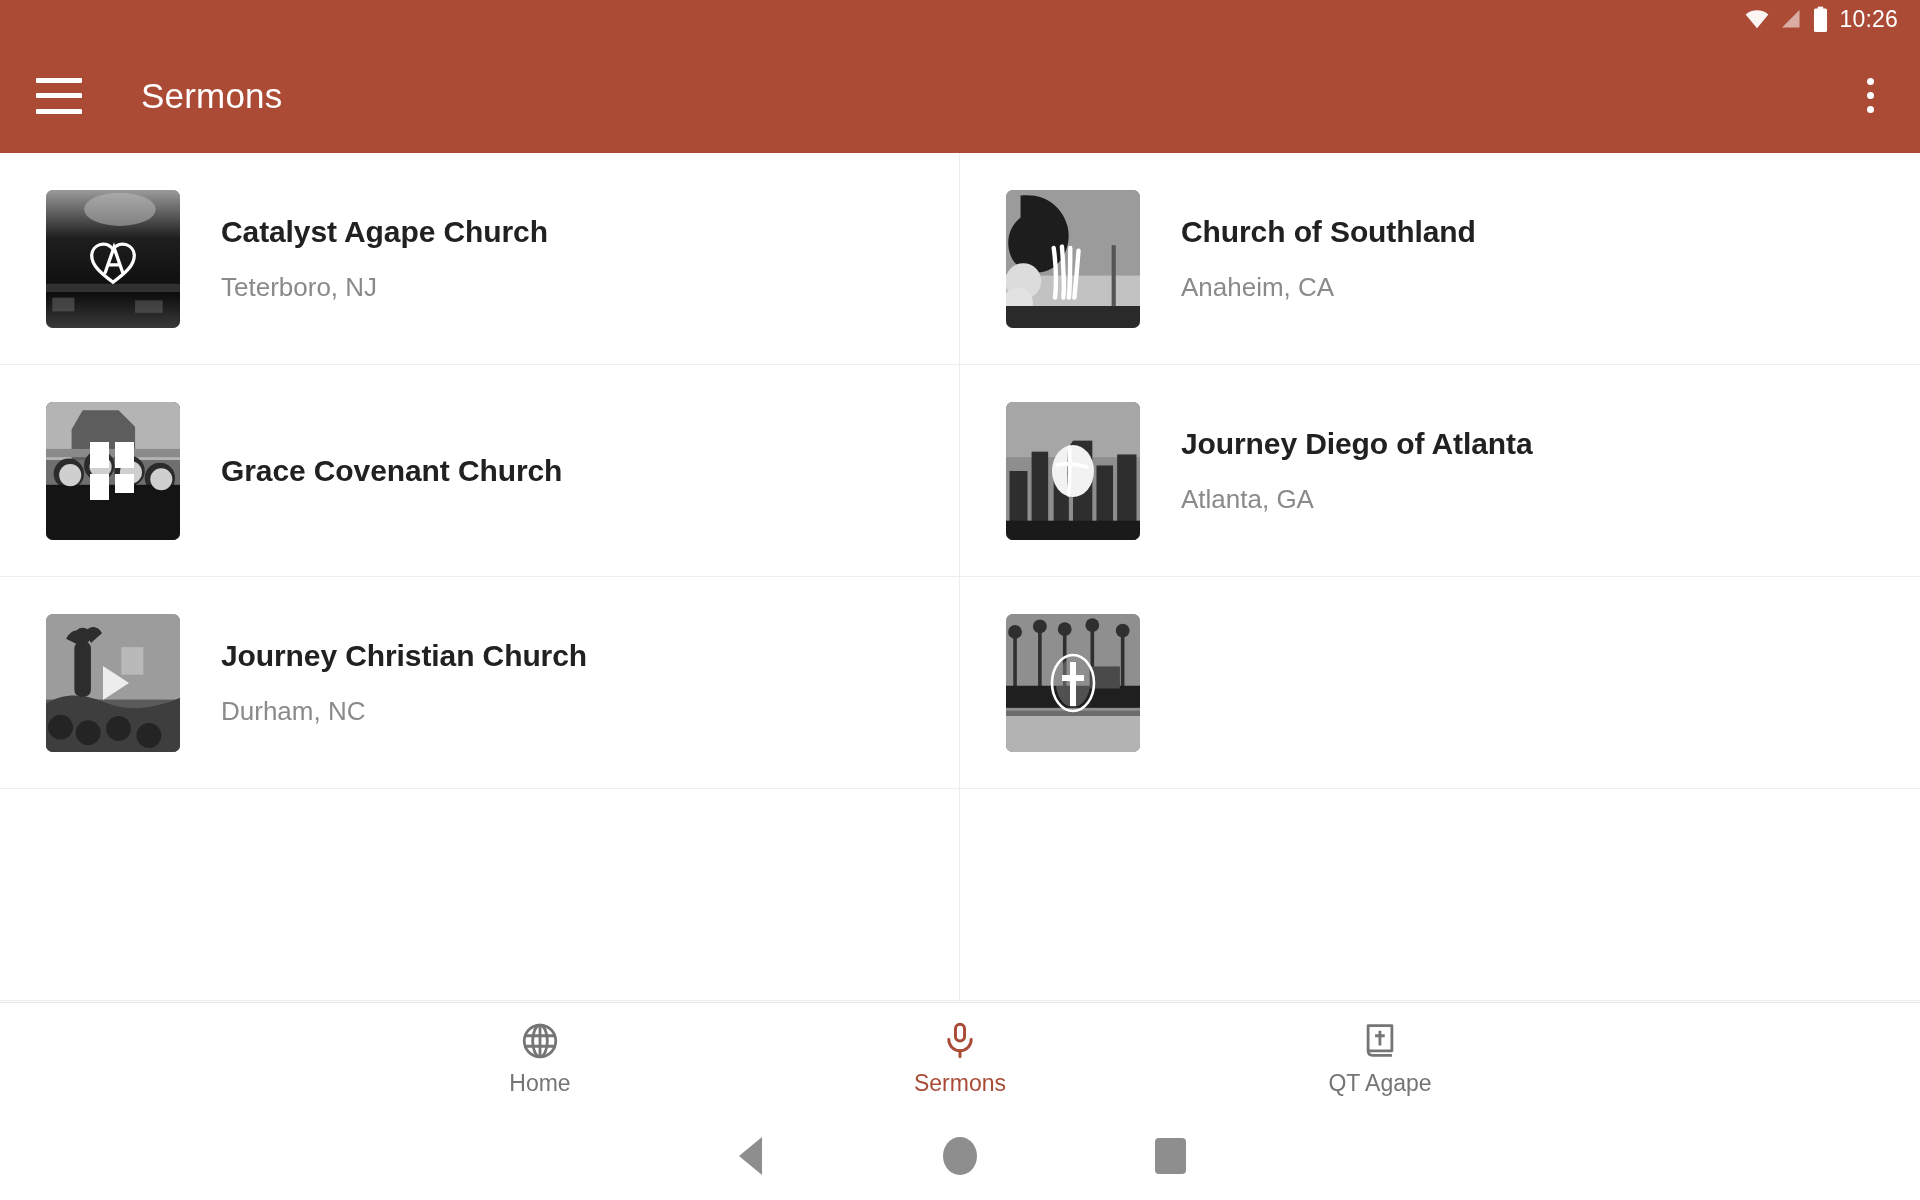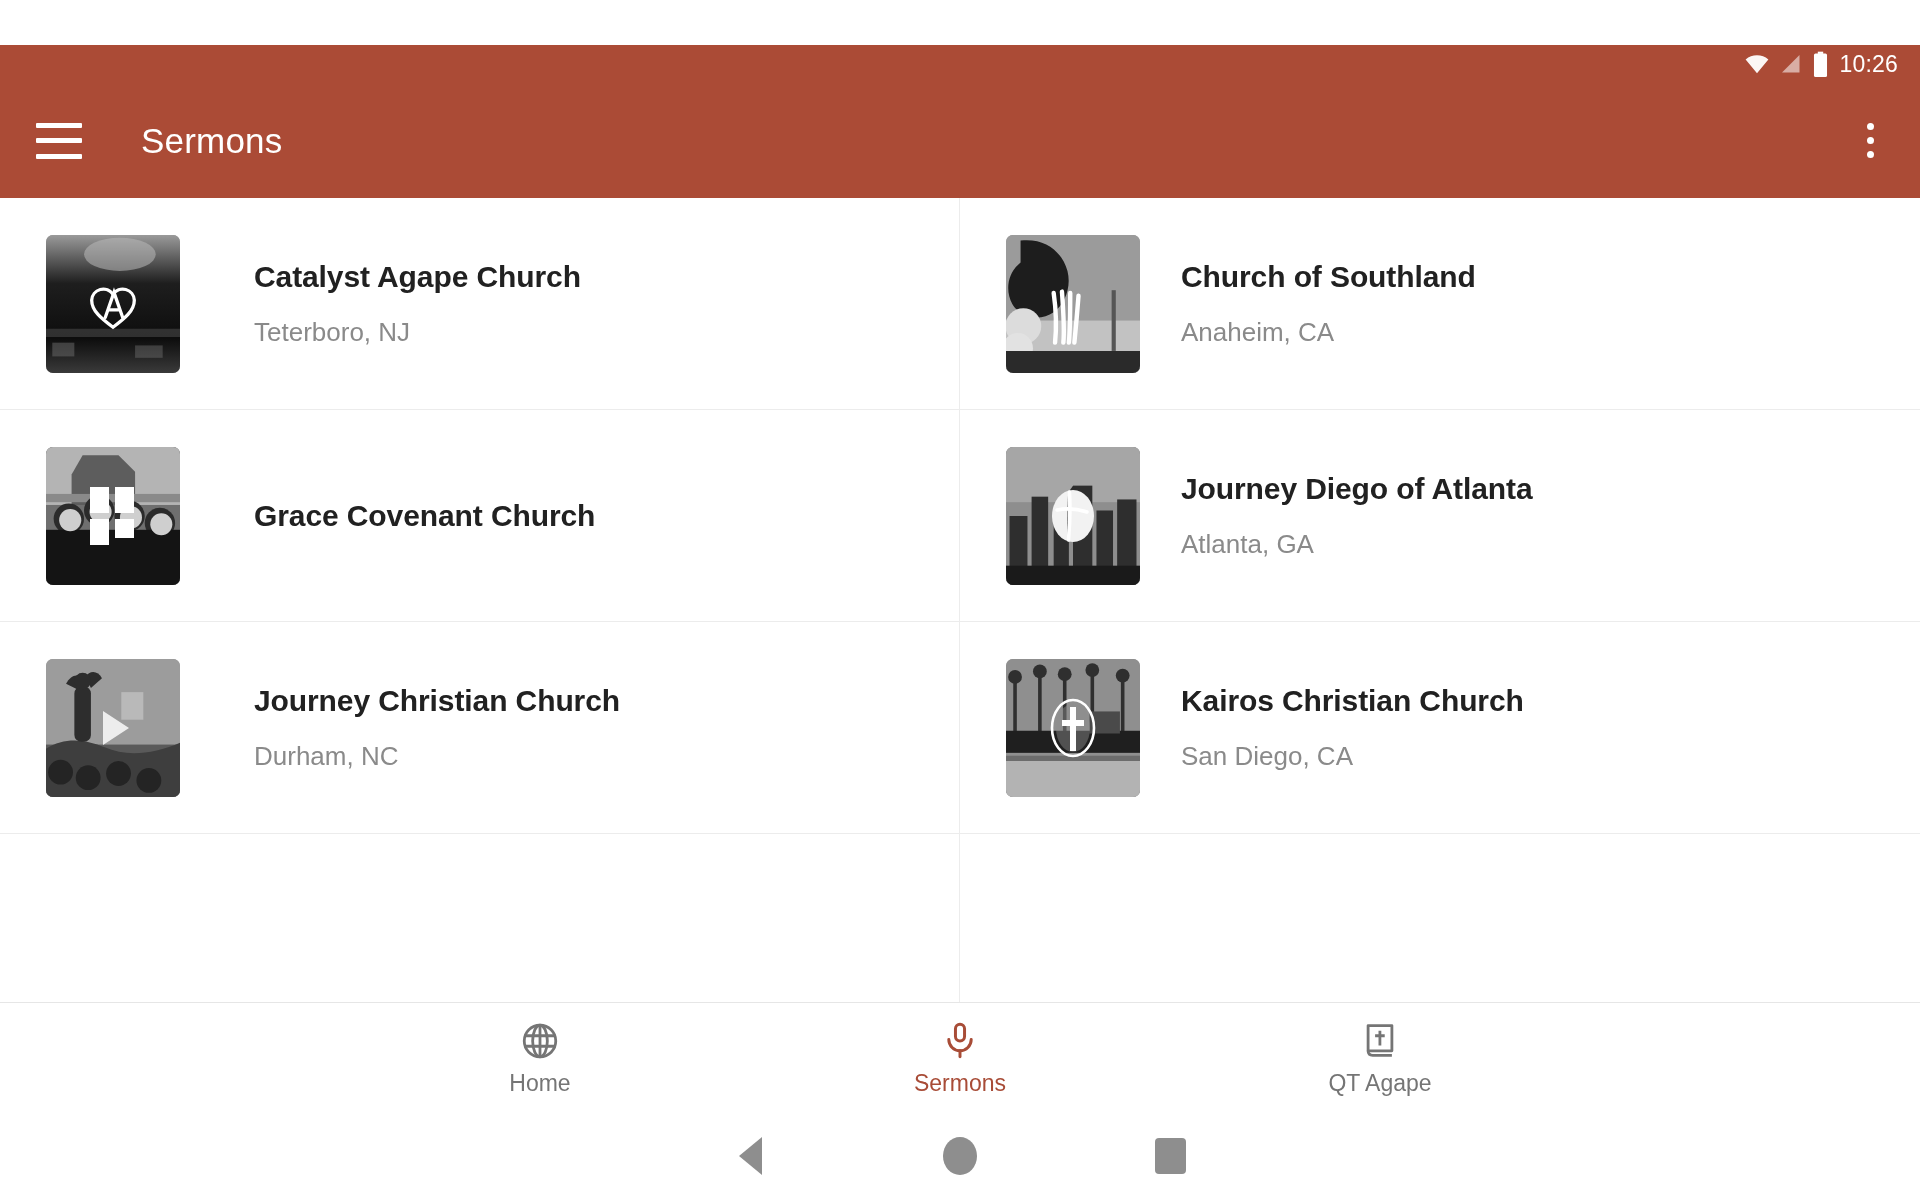--- a/index.html
+++ b/index.html
@@ -8,21 +8,21 @@
     background:#ffffff;
     font-family:"Liberation Sans", sans-serif;
     overflow:hidden;
   }
   #app { width:1920px; height:1200px; display:flex; flex-direction:column; position:relative; }
 
   
   .statusbar {
     height:38px; background:#AB4B36; flex:0 0 38px;
     display:flex; align-items:center; justify-content:flex-end;
-    padding-right:22px; gap:10px;margin-top:45px;
+    padding-right:22px; gap:10px;
   }
   .status-icons { display:flex; align-items:center; gap:9px; }
   .status-time {
     color:#ffffff; font-size:23px; letter-spacing:.2px; line-height:1;
     font-family:"Liberation Sans", sans-serif;
   }
 
   
   .toolbar {
     height:115px; flex:0 0 115px; background:#AB4B36;
@@ -49,21 +49,21 @@
     flex:1 1 auto; background:#ffffff; position:relative; overflow:hidden;
   }
   .grid { display:flex; flex-wrap:wrap; width:100%; }
   .cell {
     width:50%; height:212px;
     display:flex; align-items:center;
     padding-left:46px; padding-right:20px;
     border-bottom:1px solid #ececec;
     background:#fff; cursor:pointer; position:relative;
   }
-  .cell.col-left { border-right:1px solid #ececec;gap:33px; }
+  .cell.col-left { border-right:1px solid #ececec; }
 
   .thumb {
     width:134px; height:138px; border-radius:7px; flex:0 0 auto;
     position:relative; overflow:hidden; background:#8d8d8d;
   }
   .thumb .ov {
     position:absolute; inset:0; display:flex; align-items:center; justify-content:center;
   }
 
   .celltext { margin-left:41px; min-width:0; }
@@ -327,24 +327,20 @@
           </svg>
           <div class="ov">
             <svg width="56" height="70" viewBox="0 0 56 70">
               <ellipse cx="28" cy="35" rx="21" ry="28" fill="none" stroke="#ffffff" stroke-width="2.6"></ellipse>
               <ellipse cx="28" cy="35" rx="17" ry="24" fill="#8f8f8f" opacity=".45"></ellipse>
               <path d="M25 14h6v44h-6z" fill="#ffffff"></path>
               <path d="M17 27h22v6H17z" fill="#ffffff"></path>
             </svg>
           </div>
         </div>
-        <div class="celltext">
-          <div class="cell-title">Kairos Christian Church</div>
-          <div class="cell-sub">San Diego, CA</div>
-        </div>
       </div>
 
       <div class="cell col-left"></div>
       <div class="cell"></div>
 
     </div>
   </div>
 
   <div class="bottomnav">
 

